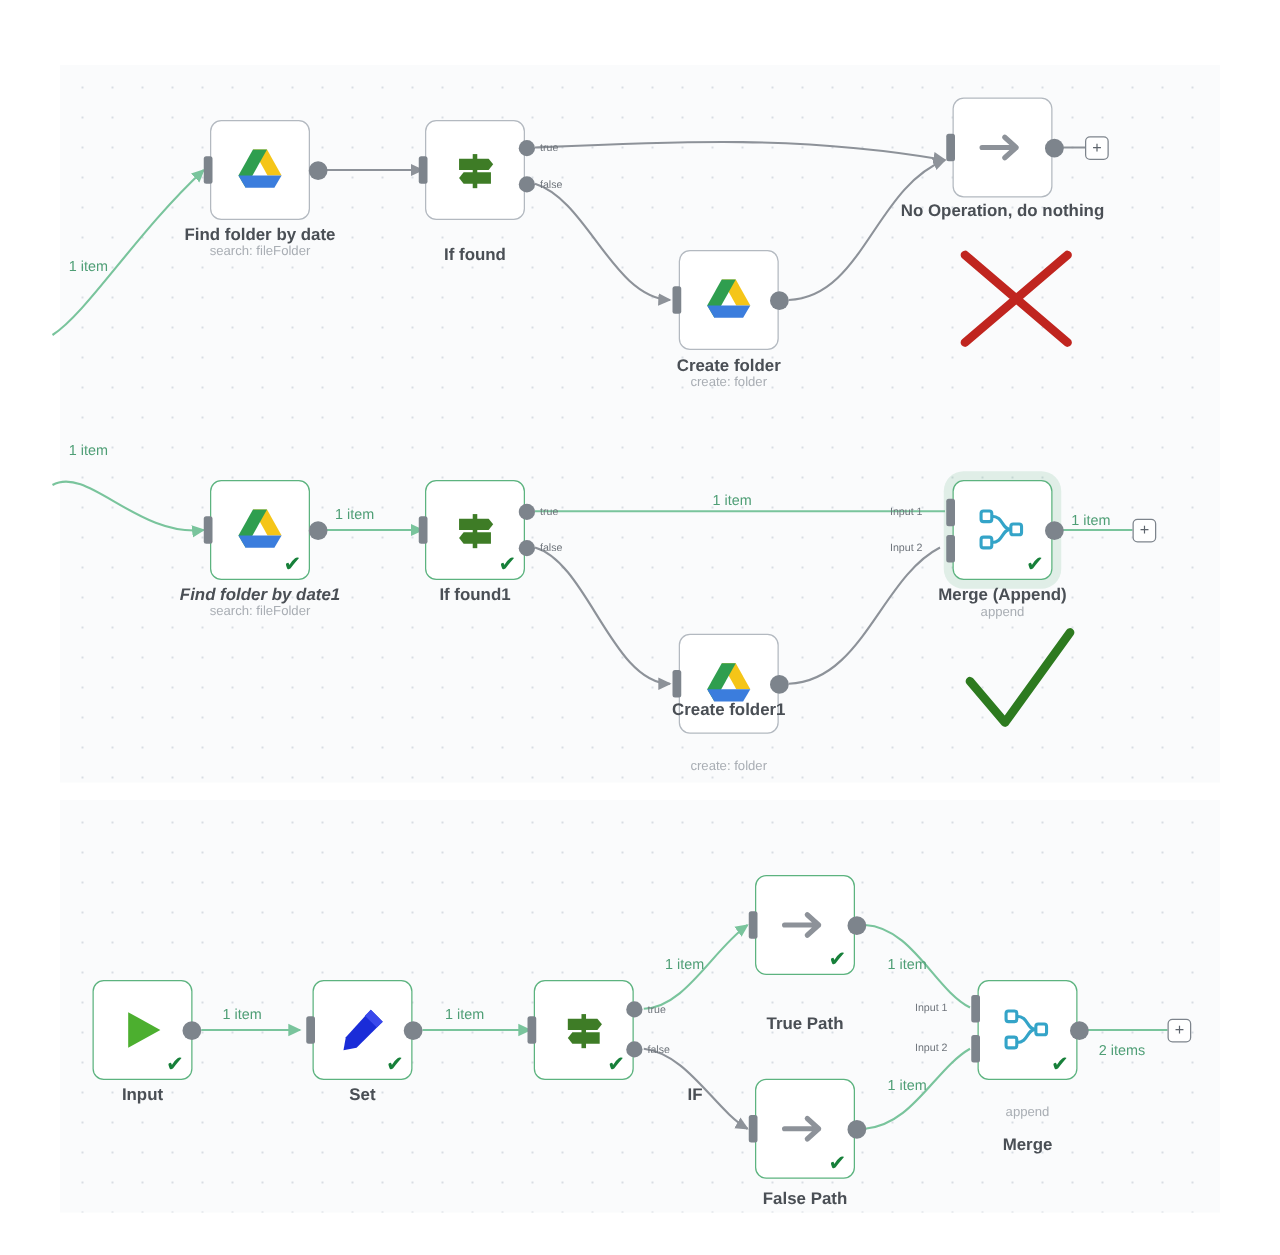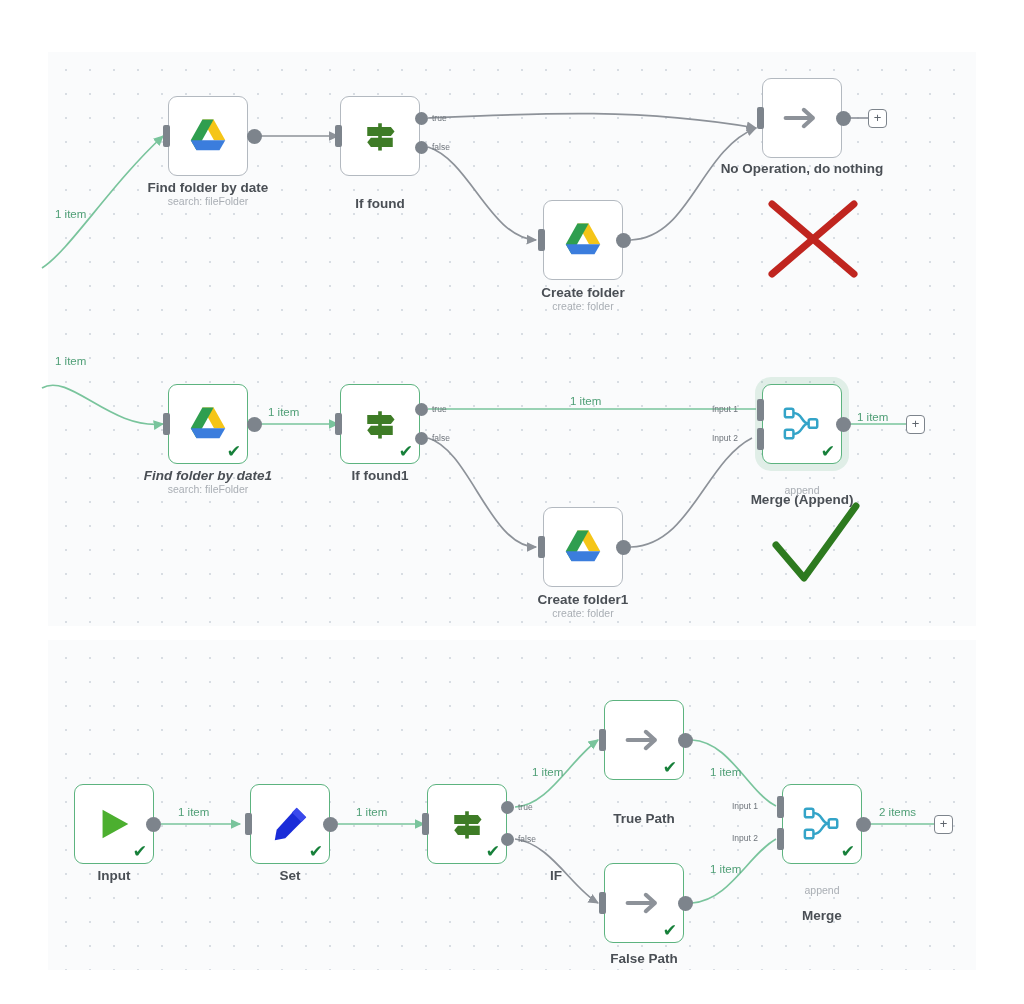--- a/index.html
+++ b/index.html
@@ -178,41 +178,41 @@
 
 <div class="node" style="left:543px;top:507px;">
   <svg class="icon" width="42" height="38" viewBox="0 0 48 44">
     <path d="M17.5 3 L30.5 3 L44 27 L31 27 Z" fill="#f5c518"></path>
     <path d="M17.5 3 L4 27 L10.7 38.5 L30.5 3 Z" fill="#2f9e4f"></path>
     <path d="M4 27 L10.7 38.5 L37.3 38.5 L44 27 Z" fill="#3b7ddd"></path>
   </svg>
 </div>
 <div class="port-in" style="left:538px;top:536px;"></div>
 <div class="port-out" style="left:616px;top:540px;"></div>
-<div class="nlabel" style="left:488px;top:592px;">Create folder1</div>
+<div class="nlabel" style="left:488px;top:560px;">Create folder1</div>
 <div class="nsub" style="left:488px;top:607px;">create: folder</div>
 
 <div class="node done glow" style="left:762px;top:384px;">
   <svg class="icon" width="44" height="40" viewBox="0 0 46 42">
     <g stroke="#34a4c8" stroke-width="2.6" fill="none">
       <rect x="5" y="5" width="9" height="9" rx="2"></rect>
       <rect x="5" y="27" width="9" height="9" rx="2"></rect>
       <rect x="30" y="16" width="9" height="9" rx="2"></rect>
       <path d="M14 9.5 C24 9.5 22 20.5 30 20.5"></path>
       <path d="M14 31.5 C24 31.5 22 20.5 30 20.5"></path>
     </g>
   </svg>
   <span class="tick">✔</span>
 </div>
 <div class="port-in" style="left:757px;top:399px;"></div>
 <div class="port-in" style="left:757px;top:428px;"></div>
 <div class="plabel" style="left:712px;top:404px;">Input 1</div>
 <div class="plabel" style="left:712px;top:433px;">Input 2</div>
 <div class="port-out" style="left:836px;top:417px;"></div>
-<div class="nlabel" style="left:707px;top:492px;">Merge (Append)</div>
+<div class="nlabel" style="left:707px;top:468px;">Merge (Append)</div>
 <div class="nsub" style="left:707px;top:484px;">append</div>
 <div class="plusbtn" style="left:906px;top:415px;">+</div>
 
 <div class="itemlabel" style="left:55px;top:355px;">1 item</div>
 <div class="itemlabel" style="left:268px;top:406px;">1 item</div>
 <div class="itemlabel" style="left:570px;top:395px;">1 item</div>
 <div class="itemlabel" style="left:857px;top:411px;">1 item</div>
 
 <svg class="bigmark" style="left:768px;top:500px;" width="100" height="92">
   <path d="M8 45 L36 78 L88 6" stroke="#2d7a1f" stroke-width="7" fill="none" stroke-linecap="round" stroke-linejoin="round"></path>
@@ -292,13 +292,13 @@
 <div class="port-out" style="left:856px;top:817px;"></div>
 <div class="nlabel" style="left:727px;top:908px;">Merge</div>
 <div class="nsub" style="left:727px;top:884px;">append</div>
 <div class="plusbtn" style="left:934px;top:815px;">+</div>
 
 <div class="itemlabel" style="left:178px;top:806px;">1 item</div>
 <div class="itemlabel" style="left:356px;top:806px;">1 item</div>
 <div class="itemlabel" style="left:532px;top:766px;">1 item</div>
 <div class="itemlabel" style="left:710px;top:766px;">1 item</div>
 <div class="itemlabel" style="left:710px;top:863px;">1 item</div>
-<div class="itemlabel" style="left:879px;top:806px;text-align:center;">2 items</div>
+<div class="itemlabel" style="left:879px;top:835px;text-align:center;">2 items</div>
 
 </body></html>

